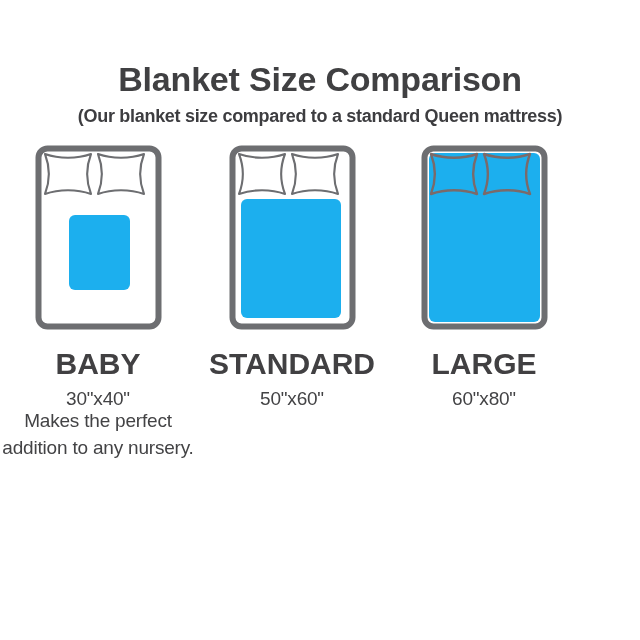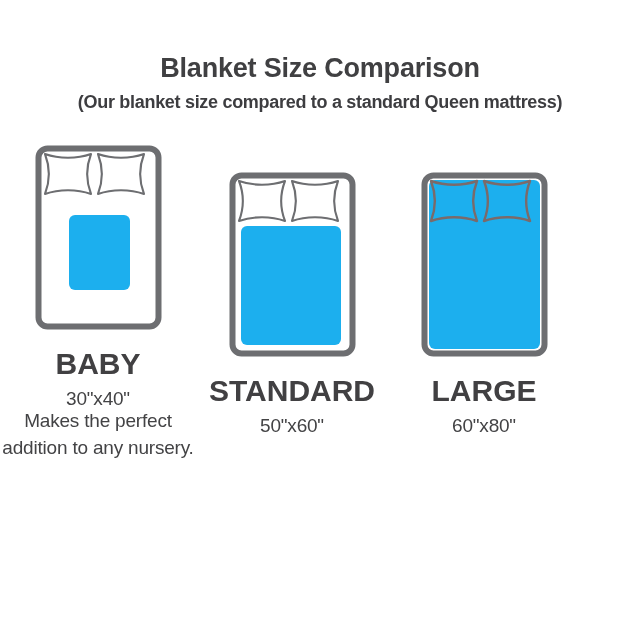--- a/index.html
+++ b/index.html
@@ -16,45 +16,45 @@
     position: relative;
   }
 
   
   #header {
     width: 640px;
     padding-top: 54px;
     text-align: center;
   }
   #main-title {
-    font-size: 27px;
+    font-size: 34px;
     font-weight: bold;
     color: #404042;
     letter-spacing: -0.2px;
     line-height: 1.1;
-    margin: 0;
+    margin: 7px;
   }
   #sub-title {
     font-size: 18px;
     font-weight: bold;
     color: #3d3d40;
     letter-spacing: -0.3px;
     line-height: 1.1;
     margin: 9px 0 0 0;
   }
 
   
   #columns {
     position: absolute;
     top: 145px;
     left: 0;
     width: 580px;
     display: flex;
     justify-content: center;
-    align-items: center;
+    align-items: flex-start;
   }
   .column {
     width: 213px;
     display: flex;
     flex-direction: column;
     align-items: center;
   }
 
   
   .bed-wrap {

